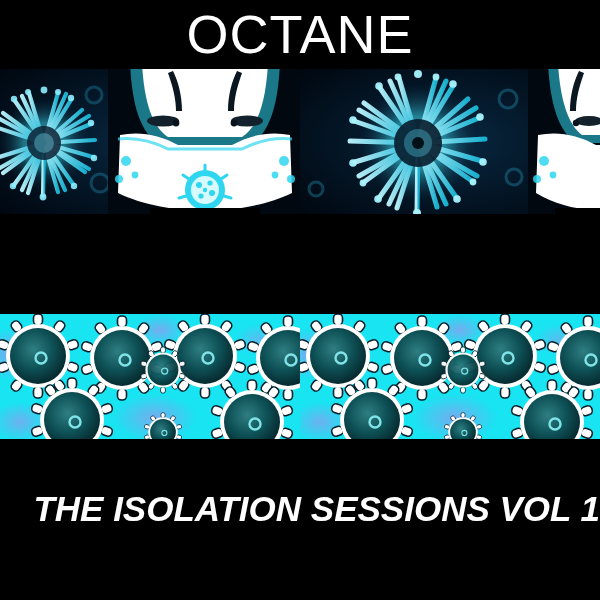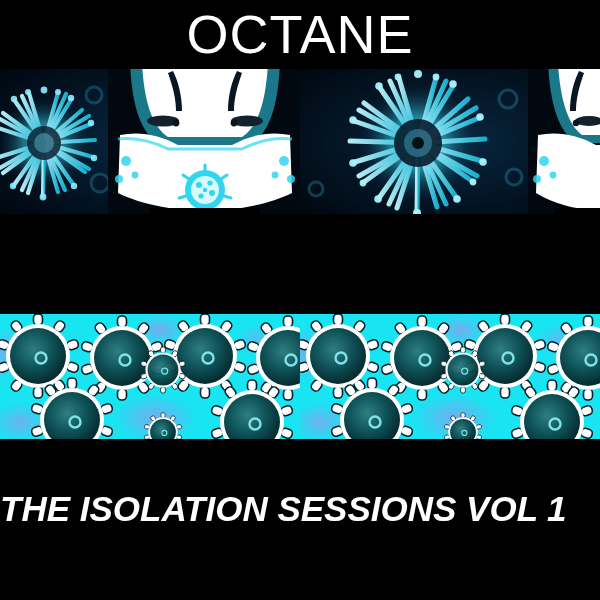--- a/index.html
+++ b/index.html
@@ -31,21 +31,21 @@
     line-height: 60px;
     white-space: nowrap;
   }
 
   
   #subtitle {
     position: absolute;
     left: 0;
     top: 487px;
     width: 600px;
-    text-align: left;
+    text-align: right;
     color: #ffffff;
     font-family: "Liberation Sans", sans-serif;
     font-size: 35px;
     font-weight: bold;
     font-style: italic;
     letter-spacing: 0px;
     line-height: 44px;
     white-space: nowrap;
   }
 

